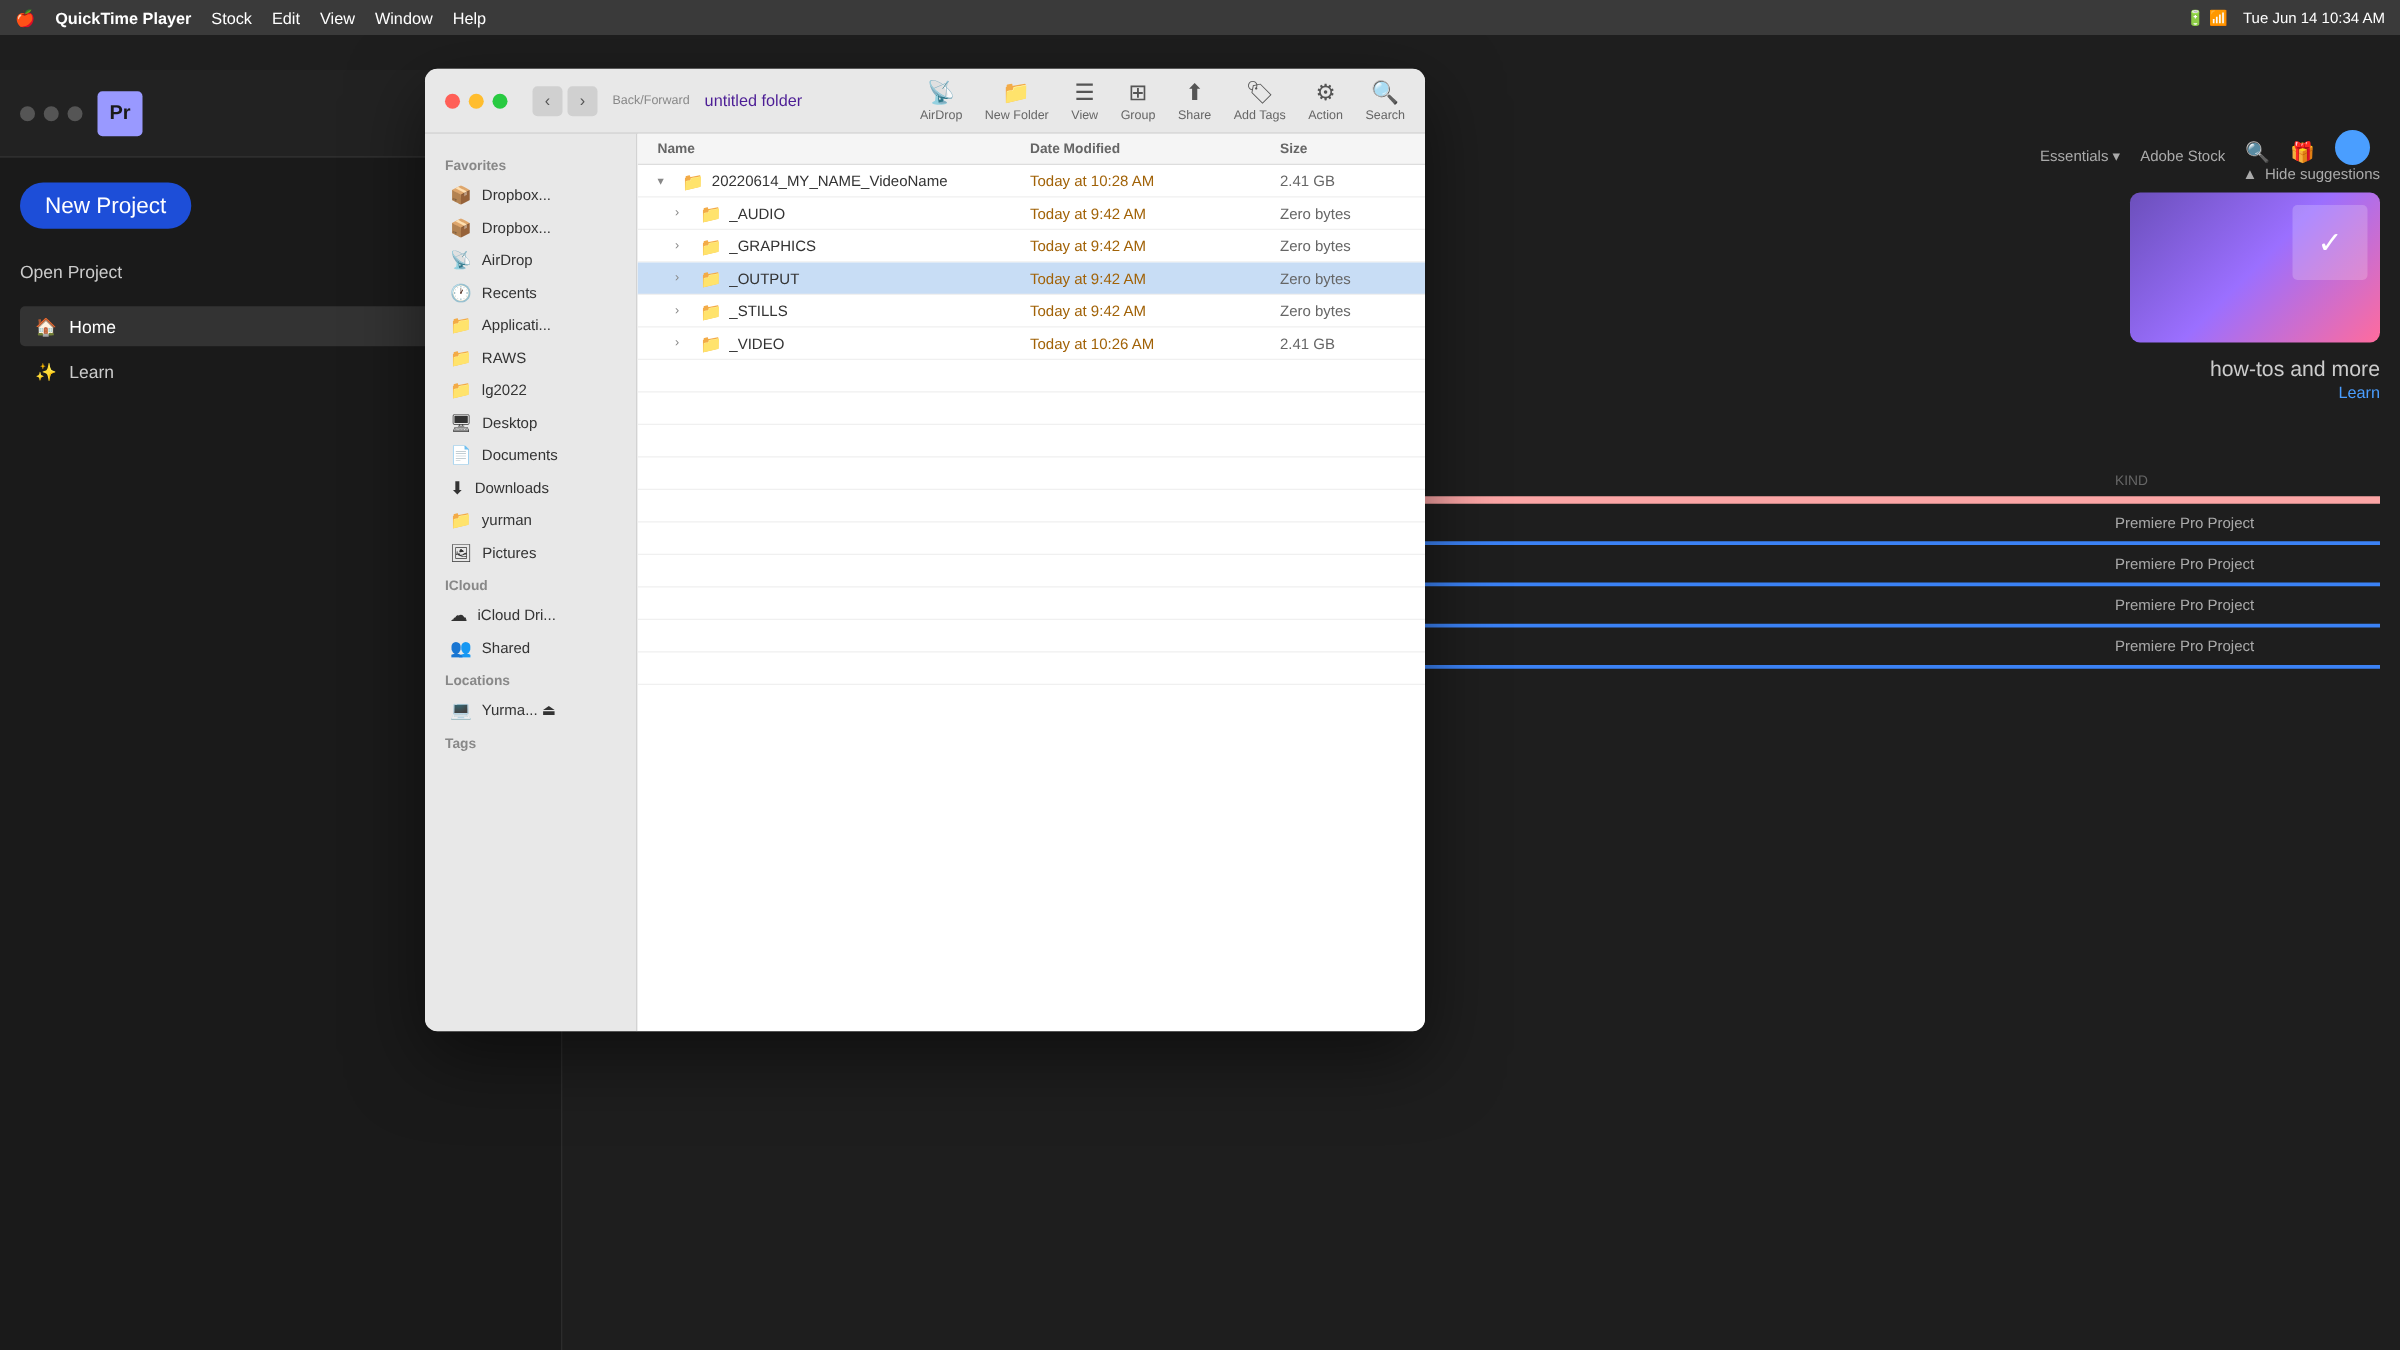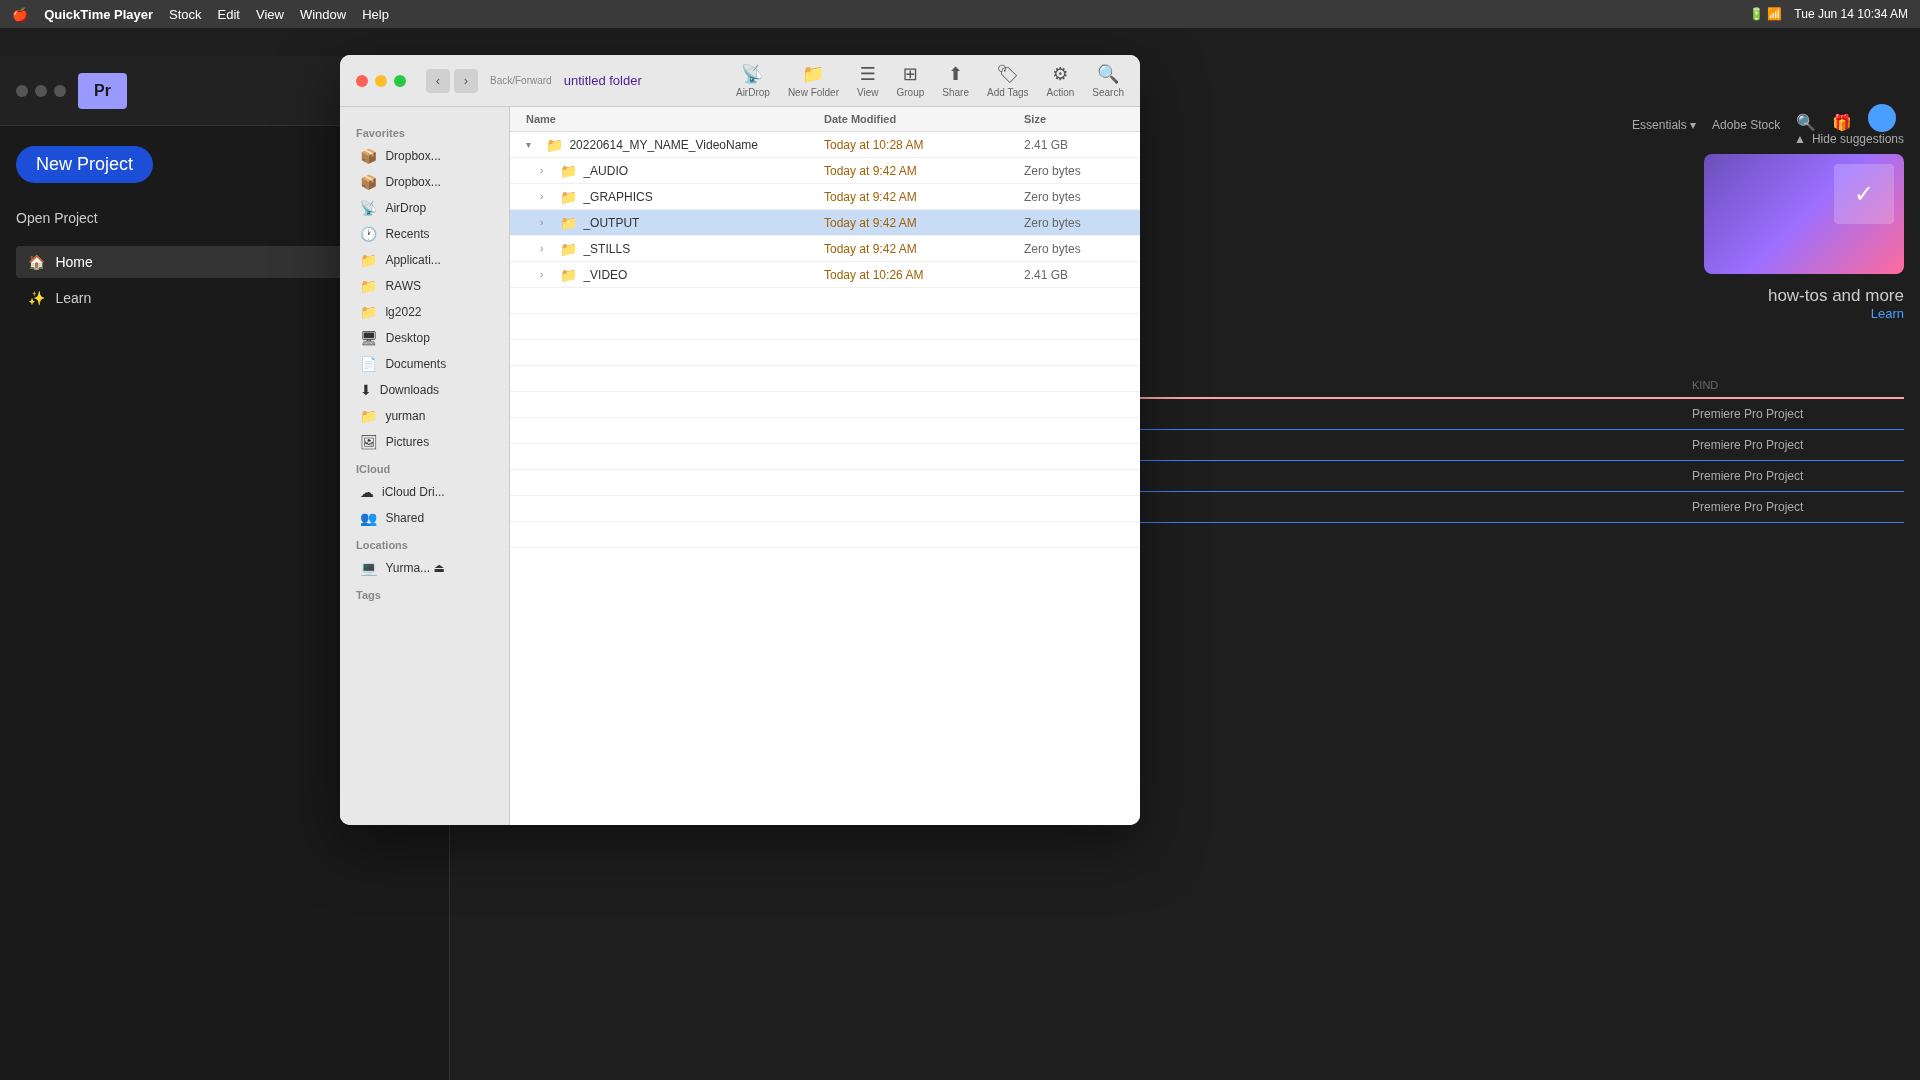--- a/index.html
+++ b/index.html
@@ -53,21 +53,21 @@
     }
     .premiere-panel-top {
       height: 70px;
       background: #222;
       border-bottom: 1px solid #333;
       display: flex;
       align-items: center;
       padding: 0 16px;
     }
     .premiere-logo {
-      width: 49px;
+      width: 36px;
       height: 36px;
       background: #9999ff;
       border-radius: 4px;
       display: flex;
       align-items: center;
       justify-content: center;
       color: #1a1a1a;
       font-weight: bold;
       font-size: 16px;
       margin-right: 4px;
@@ -311,30 +311,30 @@
       border-radius: 4px;
       color: #ccc;
       font-size: 12px;
       padding: 4px 8px;
     }
     .recent-table-header {
       display: flex;
       padding: 6px 12px;
       font-size: 11px;
       color: #666;
-      border-bottom: 2px solid #fca5a5;
+      border-bottom: 6px solid #fca5a5;
       gap: 16px;
     }
     .recent-row {
       display: flex;
       align-items: center;
       padding: 8px 12px;
       font-size: 12px;
       color: #aaa;
-      border-bottom: 1px solid #3b82f6;
+      border-bottom: 3px solid #3b82f6;
       gap: 16px;
     }
 
     
     .illustration-area {
       width: 200px;
       height: 120px;
       background: linear-gradient(135deg, #6b4fbb 0%, #9b6fff 50%, #ff6b9d 100%);
       border-radius: 8px;
       position: relative;

